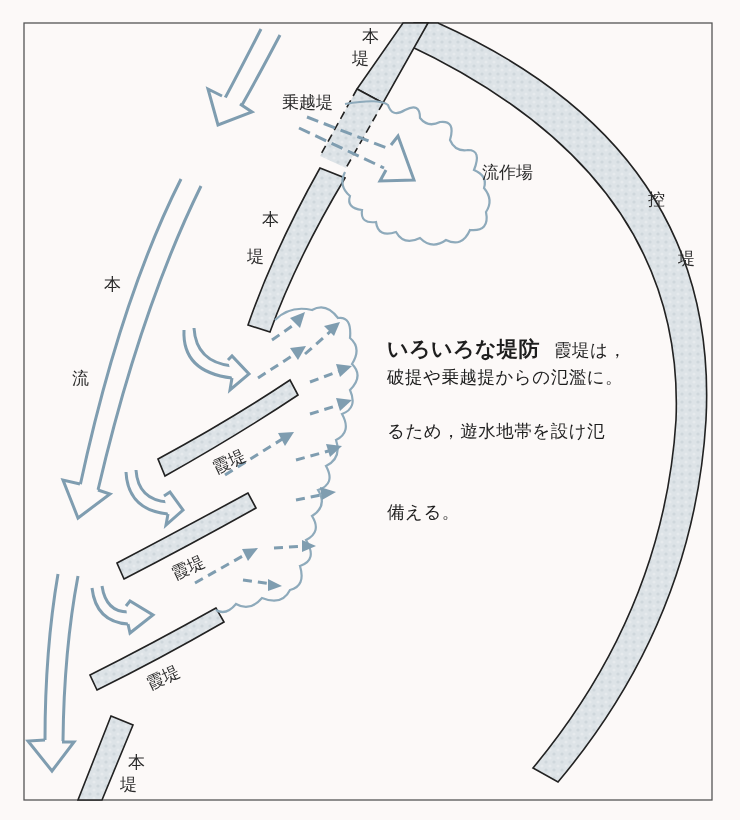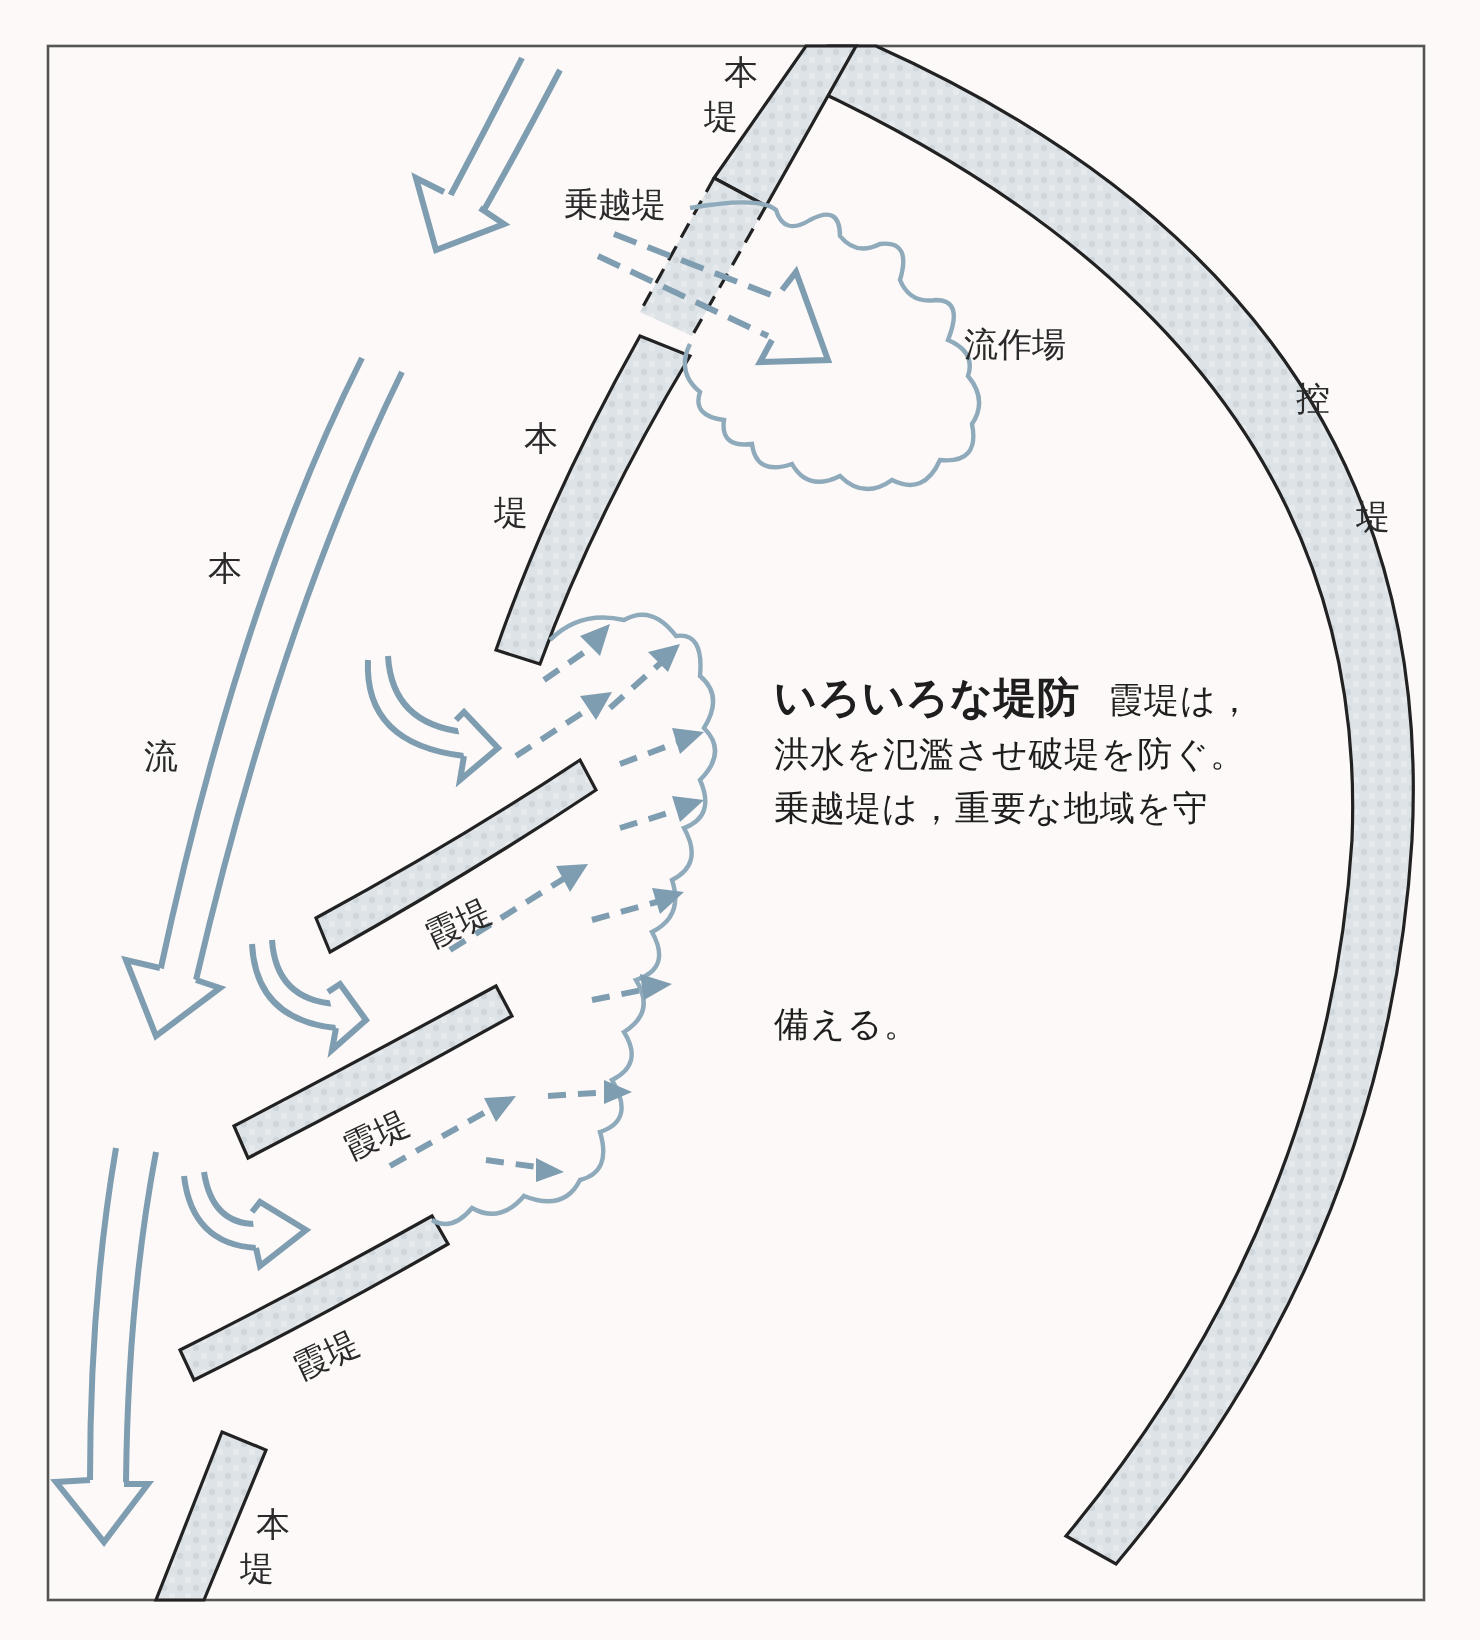--- a/index.html
+++ b/index.html
@@ -151,19 +151,19 @@
   <text class="vlabel" x="72" y="384">流</text>
   <text class="label" transform="translate(216 474) rotate(-25)">霞堤</text>
   <text class="label" transform="translate(175 580) rotate(-25)">霞堤</text>
   <text class="label" transform="translate(150 690) rotate(-25)">霞堤</text>
   <text class="vlabel" x="128" y="768">本</text>
   <text class="vlabel" x="120" y="790">堤</text>
 </svg>
 
 <div class="caption">
   <span class="caption-title">いろいろな堤防</span><span>霞堤は，</span><br>
-  <span>洪水を氾濫させ破堤を防ぐ。</span><br>
-  <span>乗越堤は，重要な地域を守</span><br>
+  <span>破提や乗越提からの氾濫に。</span><br>
   <br>
+  <span>るため，遊水地帯を設け氾</span><br>
   <br>
   <br>
   <span>備える。</span>
 </div>
 
 </body></html>

